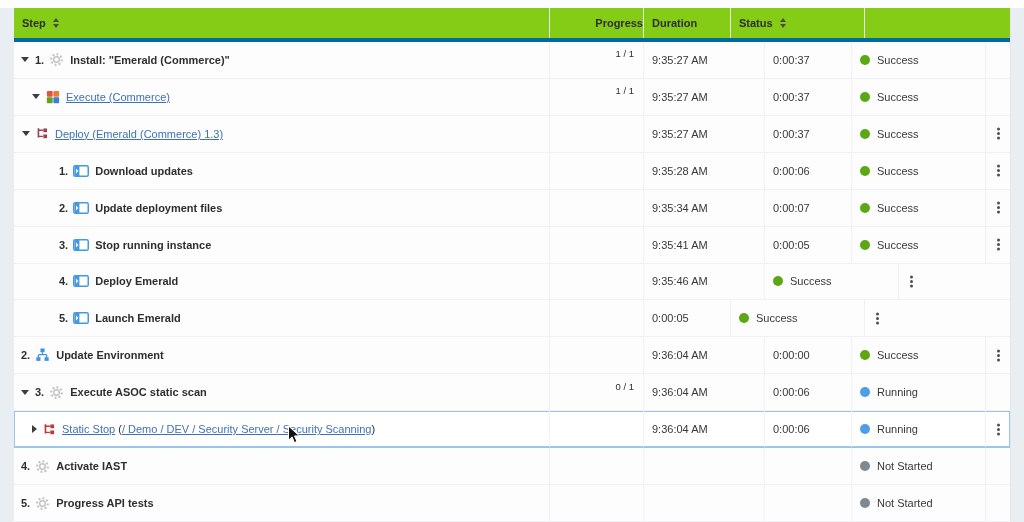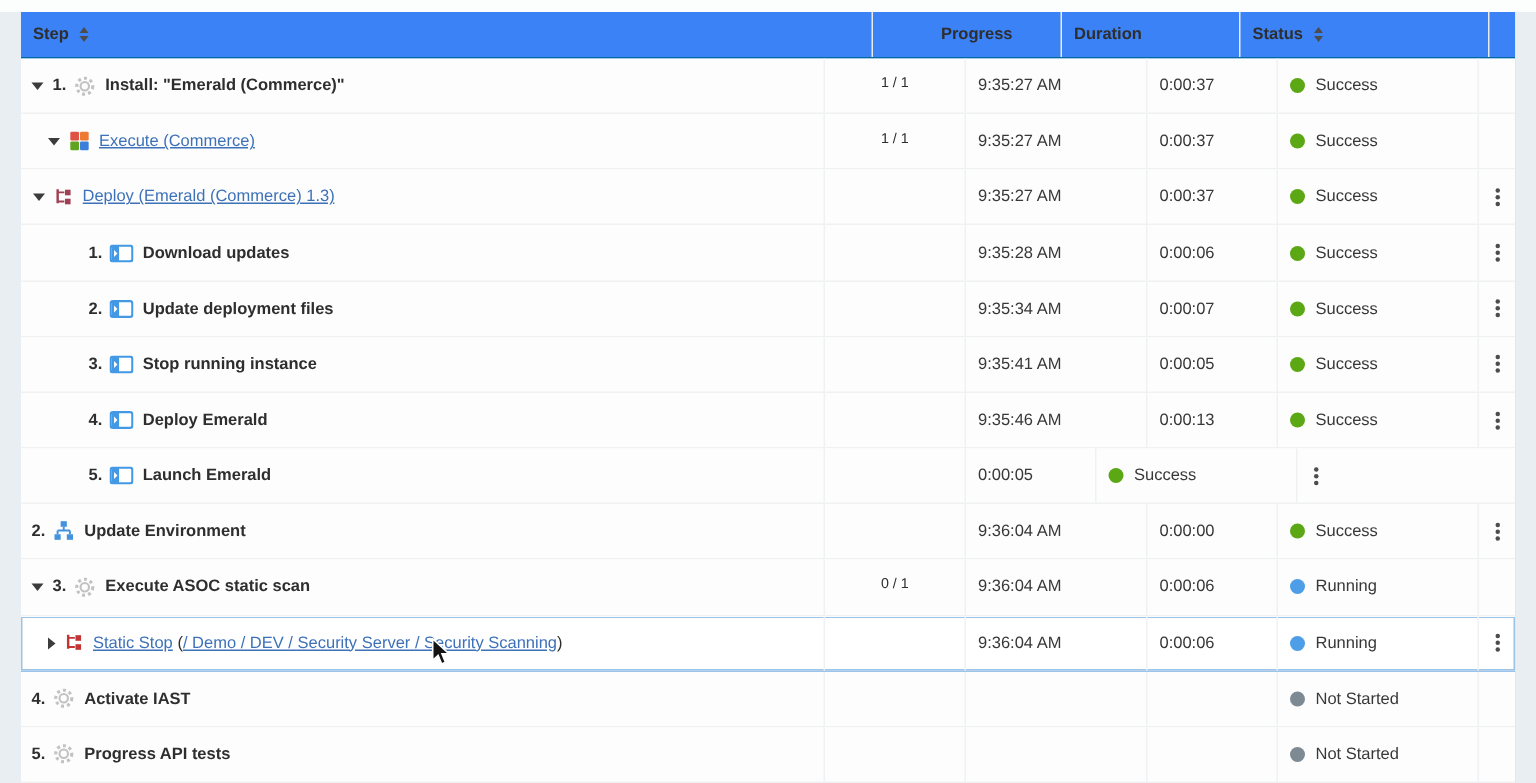--- a/index.html
+++ b/index.html
@@ -18,22 +18,22 @@
   
   .col-step{width:535px;}
   .col-progress{width:94px;justify-content:flex-end;}
   .col-start{width:121px;}
   .col-duration{width:87px;}
   .col-status{width:134px;}
   .col-actions{width:25px;}
   .th,.tcell{box-sizing:border-box;flex:none;}
 
   .thead{
-    display:flex;height:30px;flex:none;background:#3b82f6;
-    border-bottom:1px solid #0369a1;align-items:center;gap:32px;
+    display:flex;height:30px;flex:none;background:#84cc16;
+    border-bottom:4px solid #0369a1;align-items:center;
   }
   .th{
     display:flex;align-items:center;height:100%;
     font-size:11px;font-weight:700;color:#2e2e2e;padding-left:8px;
   }
   .th + .th{border-left:1px solid #e9ebec;}
   .sort{display:inline-flex;flex-direction:column;align-items:center;margin-left:7px;cursor:pointer;}
   .sort i{display:block;width:0;height:0;border-left:3.4px solid transparent;border-right:3.4px solid transparent;}
   .sort i.up{border-bottom:4px solid #4c4c4c;margin-bottom:1.5px;}
   .sort i.dn{border-top:4px solid #4c4c4c;}
@@ -53,21 +53,21 @@
   .caret.down{border-left:4.2px solid transparent;border-right:4.2px solid transparent;border-top:5px solid #3c3c3c;}
   .caret.right{border-top:4.2px solid transparent;border-bottom:4.2px solid transparent;border-left:5px solid #3c3c3c;}
   .step-num{font-weight:700;color:#2e2e2e;margin-right:5px;flex:none;}
   .step-icon{flex:none;display:inline-flex;align-items:center;margin-right:6px;}
   .step-label{white-space:nowrap;overflow:hidden;text-overflow:ellipsis;}
   .step-label .txt-bold{font-weight:700;color:#2e2e2e;}
   .step-label .txt-plain{font-weight:400;color:#2e2e2e;}
   .step-label a{font-weight:400;text-decoration:underline;cursor:pointer;}
 
   
-  .progress-cell{flex-direction:row;justify-content:center;align-items:center;padding:0 9px;}
+  .progress-cell{flex-direction:column;justify-content:center;align-items:flex-end;padding:0 9px;}
   .progress-label{font-size:9.5px;color:#2e2e2e;text-align:center;margin-bottom:2px;line-height:10px;}
   .progress-bar{height:9px;border-radius:5px;}
 
   
   .status-dot{width:10px;height:10px;border-radius:50%;flex:none;margin-right:7px;}
 
   
   .actions-cell{justify-content:center;padding-left:0;}
   .kebab{width:14px;height:18px;display:flex;align-items:center;justify-content:center;cursor:pointer;}
   .kebab .dots{width:3px;height:3px;border-radius:50%;background:#4d4d4d;box-shadow:0 -4.5px 0 #4d4d4d,0 4.5px 0 #4d4d4d;}
@@ -262,21 +262,20 @@
               <svg width="16" height="12" viewBox="0 0 16 12">
                 <rect x="0.75" y="0.75" width="14.5" height="10.5" rx="1.6" fill="#ffffff" stroke="#4399e3" stroke-width="1.5"></rect>
                 <path d="M1.5 2 a1 1 0 0 1 1-1 H6.4 V11 H2.5 a1 1 0 0 1 -1-1 Z" fill="#4399e3"></path>
                 <path d="M3 3.6 L5.3 6 L3 8.4 Z" fill="#ffffff"></path>
               </svg>
             </span>
             <span class="step-label"><span class="txt-bold">Deploy Emerald</span></span>
           </div>
           <div class="tcell col-progress progress-cell"></div>
           <div class="tcell col-start">9:35:46 AM</div>
-          <div class="tcell col-duration">0:00:13</div>
           <div class="tcell col-status">
             <span class="status-dot" style="background: rgb(92, 167, 20);"></span>
             <span>Success</span>
           </div>
           <div class="tcell col-actions actions-cell">
             <span class="kebab">
               <span class="dots"></span>
             </span>
           </div>
         </div>

